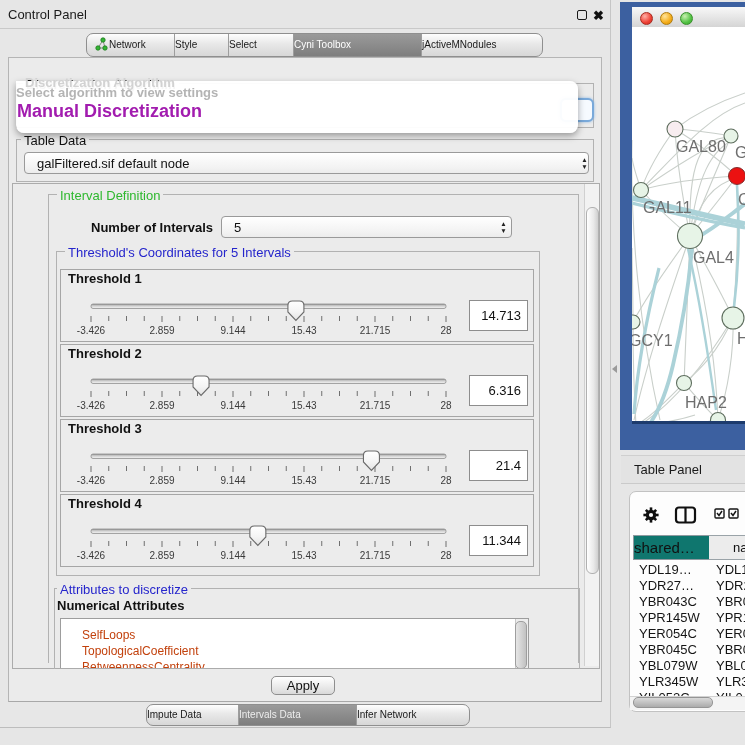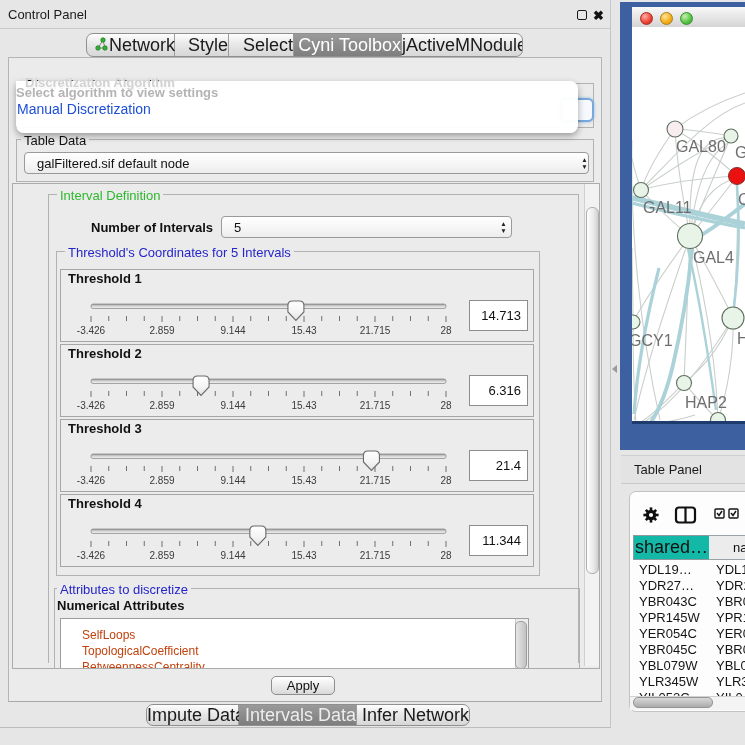--- a/index.html
+++ b/index.html
@@ -5,21 +5,21 @@
 .abs{position:absolute}
 #cpwin{position:absolute;left:0;top:0;width:610px;height:727px;background:#e7e7e7;
  border-bottom:1px solid #bdbdbd;border-right:1px solid #c6c6c6}
 #cptitle{position:absolute;left:0;top:0;width:610px;height:28px;background:#e6e6e6;
  border-bottom:1px solid #c9c9c9}
 #cptitle .t{position:absolute;left:8px;top:7px;font-size:13px;color:#1a1a1a}
 #maxbtn{position:absolute;left:577px;top:10px;width:8px;height:8px;border:1.6px solid #1a1a1a;border-radius:2px}
 #closebtn{position:absolute;left:593px;top:8px;font-size:13px;font-weight:bold;color:#111}
 .tabbar{position:absolute;display:flex;height:22px;border:1px solid #8f8f8f;border-radius:7px;
  background:linear-gradient(#fefefe,#e8e8e8 45%,#d7d7d7);overflow:hidden}
-.tabbar .tab{height:22px;line-height:22px;font-size:18px;color:#1a1a1a;text-align:right;
+.tabbar .tab{height:22px;line-height:22px;font-size:10px;color:#1a1a1a;text-align:left;
  border-right:1px solid #9d9d9d;white-space:nowrap;box-sizing:border-box}
 .tabbar .tab:last-child{border-right:none}
 .tabbar .sel{background:linear-gradient(#9a9a9a,#7e7e7e);color:#fff}
 #content{position:absolute;left:8px;top:57px;width:592px;height:643px;background:#ebebeb;
  border:1px solid #b5b5b5;border-bottom:1px solid #a8a8a8}
 .group{position:absolute;border:1px solid #b2b2b2}
 .gtitle{position:absolute;top:-7px;font-size:13px;background:#ebebeb;padding:0 3px;white-space:nowrap}
 .combo{position:absolute;height:20px;background:linear-gradient(#ffffff,#f3f3f3 70%,#ececec);
  border:1px solid #9a9a9a;border-radius:4px;font-size:13px;color:#111}
 .combo .tx{position:absolute;left:12px;top:3px}
@@ -53,21 +53,21 @@
 <div id="cpwin"></div>
 <div id="cptitle">
     <span class="t">Control Panel</span>
     <div id="maxbtn"></div>
     <div id="closebtn">✖</div>
   </div>
 <div class="tabbar" style="left:86px;top:33px">
 <div class="tab" style="width:88px;padding-left:22px">Network</div>
 <div class="tab" style="width:54px">Style</div>
 <div class="tab" style="width:65px">Select</div>
-<div class="tab sel" style="width:108px">Cyni Toolbox</div>
+<div class="tab sel" style="width:128px">Cyni Toolbox</div>
 <div class="tab" style="width:120px">jActiveMNodules</div>
 </div>
 <svg class="abs" style="left:94px;top:36px" width="16" height="16" viewBox="0 0 16 16">
 <g stroke="#8a8a8a" stroke-width="1">
       <line x1="4" y1="12" x2="9" y2="4"></line>
       <line x1="9" y1="4" x2="11" y2="12"></line>
       <line x1="4" y1="12" x2="11" y2="12"></line>
     </g>
 <circle cx="4" cy="12" r="2.2" fill="#35b535" stroke="#1c7a1c" stroke-width="0.8"></circle>
 <circle cx="9" cy="4" r="2.2" fill="#35b535" stroke="#1c7a1c" stroke-width="0.8"></circle>
@@ -385,21 +385,21 @@
  <rect x="34" y="2.5" width="19" height="15" rx="3"></rect>
  <line x1="43.5" y1="2.5" x2="43.5" y2="17.5"></line>
 </g>
 <g fill="none" stroke="#151515" stroke-width="1.4">
  <rect x="73" y="4" width="9" height="9" rx="1"></rect>
  <rect x="87" y="4" width="9" height="9" rx="1"></rect>
  <path d="M75,8 l2,2.5 l3,-4.5" stroke-width="1.5"></path>
  <path d="M89,8 l2,2.5 l3,-4.5" stroke-width="1.5"></path>
 </g>
 </svg>
-<div class="abs" style="left:633px;top:535px;width:75px;height:23px;background:#14b8a6;border:1px solid #8f9aa0;border-right:1px solid #6d828c;text-align:center;line-height:23px;font-size:18px;color:#111">shared…</div>
+<div class="abs" style="left:633px;top:535px;width:75px;height:23px;background:#0f766e;border:1px solid #8f9aa0;border-right:1px solid #6d828c;text-align:left;line-height:23px;font-size:15px;color:#111">shared…</div>
 <div class="abs" style="left:709px;top:535px;width:36px;height:23px;background:#ececec;border-top:1px solid #9aa3a8;border-bottom:1px solid #9aa3a8;font-size:13px;color:#111">
     <span style="position:absolute;left:24px;top:4px">na</span>
   </div>
 <div class="trow" style="left:639px;top:562px">YDL19…</div>
 <div class="trow" style="left:716px;top:562px">YDL1</div>
 <div class="trow" style="left:639px;top:578px">YDR27…</div>
 <div class="trow" style="left:716px;top:578px">YDR2</div>
 <div class="trow" style="left:639px;top:594px">YBR043C</div>
 <div class="trow" style="left:716px;top:594px">YBR0</div>
 <div class="trow" style="left:639px;top:610px">YPR145W</div>
@@ -412,13 +412,13 @@
 <div class="trow" style="left:716px;top:658px">YBL0</div>
 <div class="trow" style="left:639px;top:674px">YLR345W</div>
 <div class="trow" style="left:716px;top:674px">YLR3</div>
 <div class="trow" style="left:639px;top:690px">YIL052C</div>
 <div class="trow" style="left:716px;top:690px">YIL0</div>
 <div class="abs" style="left:630px;top:696px;width:128px;height:13px;background:#f4f4f4;border-top:1px solid #d2d2d2"></div>
 <div class="abs" style="left:633px;top:697px;width:78px;height:9px;border-radius:5px;background:linear-gradient(#d9d9d9,#ababab);border:1px solid #959595"></div>
 <div id="popup">
 <div class="abs" style="left:9px;top:-6px;font-size:13px;font-weight:bold;color:#d2d2d2;white-space:nowrap">Discretization Algorithm</div>
 <div class="abs" style="left:0;top:4px;width:562px;font-size:13px;font-weight:bold;color:#b4b4b4">Select algorithm to view settings</div>
-<div class="abs" style="left:1px;top:20px;font-size:14px;font-weight:normal;color:#1d4ed8;white-space:nowrap">Manual Discretization</div>
+<div class="abs" style="left:1px;top:20px;font-size:18px;font-weight:bold;color:#a21caf;white-space:nowrap">Manual Discretization</div>
 </div>
 </body></html>

